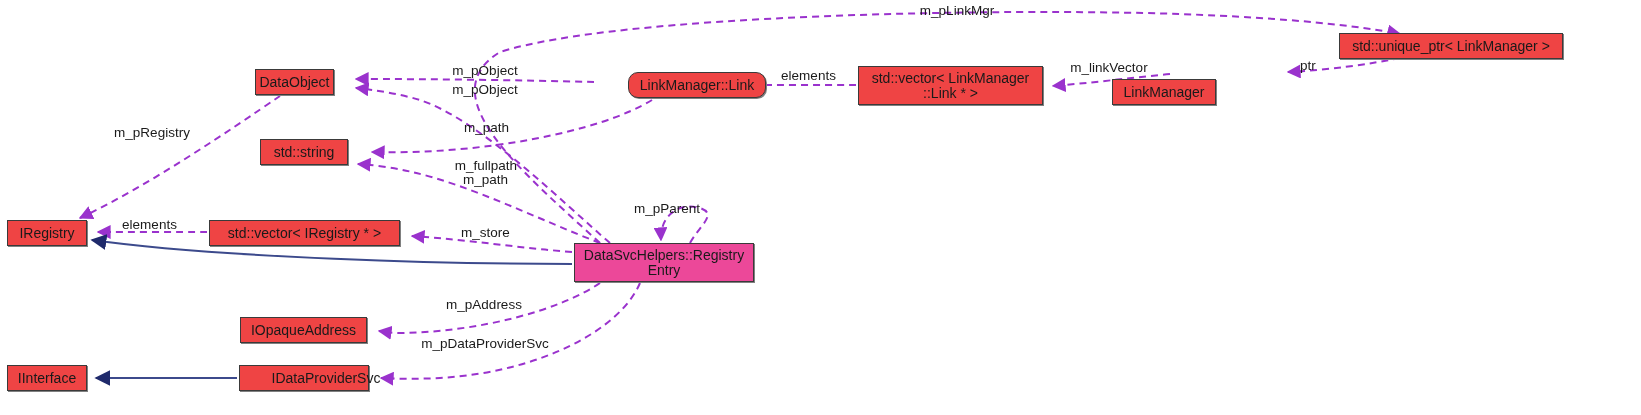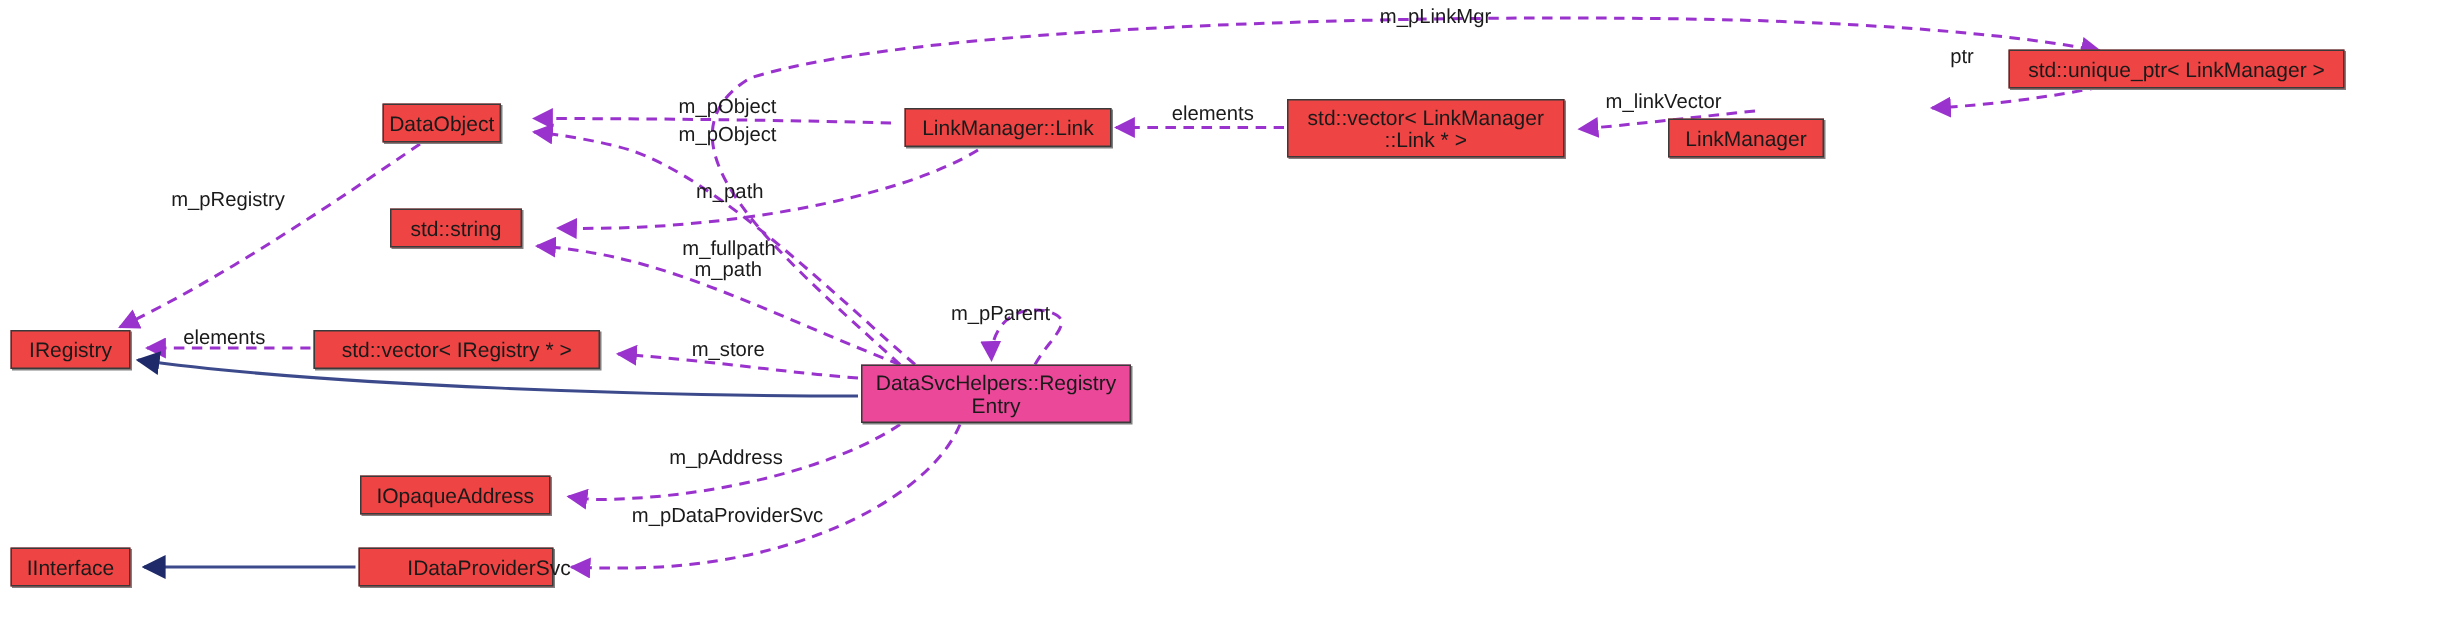--- a/index.html
+++ b/index.html
@@ -116,40 +116,40 @@
 
   <div class="node highlight" style="left:574px; top:243px; width:180px; height:39px;">DataSvcHelpers::Registry
 Entry</div>
 
   <div class="node" style="left:240px; top:317px; width:127px; height:26px;">IOpaqueAddress</div>
 
   <div class="node" style="left:7px; top:365px; width:80px; height:26px;">IInterface</div>
 
   <div class="node" style="left:239px; top:365px; width:130px; height:26px;padding-left:44px;">IDataProviderSvc</div>
 
-  <div class="node" style="left:603px; top:72px; width:138px; height:26px;">LinkManager::Link</div>
+  <div class="node" style="left:628px; top:72px; width:138px; height:26px;border-radius:10px;">LinkManager::Link</div>
 
   <div class="node" style="left:858px; top:66px; width:185px; height:39px;">std::vector&lt; LinkManager
 ::Link * &gt;</div>
 
   <div class="node" style="left:1112px; top:59px; width:104px; height:26px;margin-top:20px;">LinkManager</div>
 
   <div class="node" style="left:1339px; top:33px; width:224px; height:26px;">std::unique_ptr&lt; LinkManager &gt;</div>
 
   <div class="edge-label" style="left:916px; top:4px; width:82px;">m_pLinkMgr</div>
 
   <div class="edge-label" style="left:449px; top:64px; width:72px;">m_pObject</div>
 
   <div class="edge-label" style="left:449px; top:83px; width:72px;">m_pObject</div>
 
   <div class="edge-label" style="left:776px; top:69px; width:65px;">elements</div>
 
   <div class="edge-label" style="left:1064px; top:61px; width:90px;">m_linkVector</div>
 
-  <div class="edge-label" style="left:1297px; top:31px; width:22px;">ptr</div>
+  <div class="edge-label" style="left:1297px; top:59px; width:22px;">ptr</div>
 
   <div class="edge-label" style="left:110px; top:126px; width:84px;">m_pRegistry</div>
 
   <div class="edge-label" style="left:461px; top:121px; width:51px;">m_path</div>
 
   <div class="edge-label" style="left:449px; top:159px; width:74px;">m_fullpath</div>
 
   <div class="edge-label" style="left:460px; top:173px; width:51px;">m_path</div>
 
   <div class="edge-label" style="left:630px; top:202px; width:74px;">m_pParent</div>

